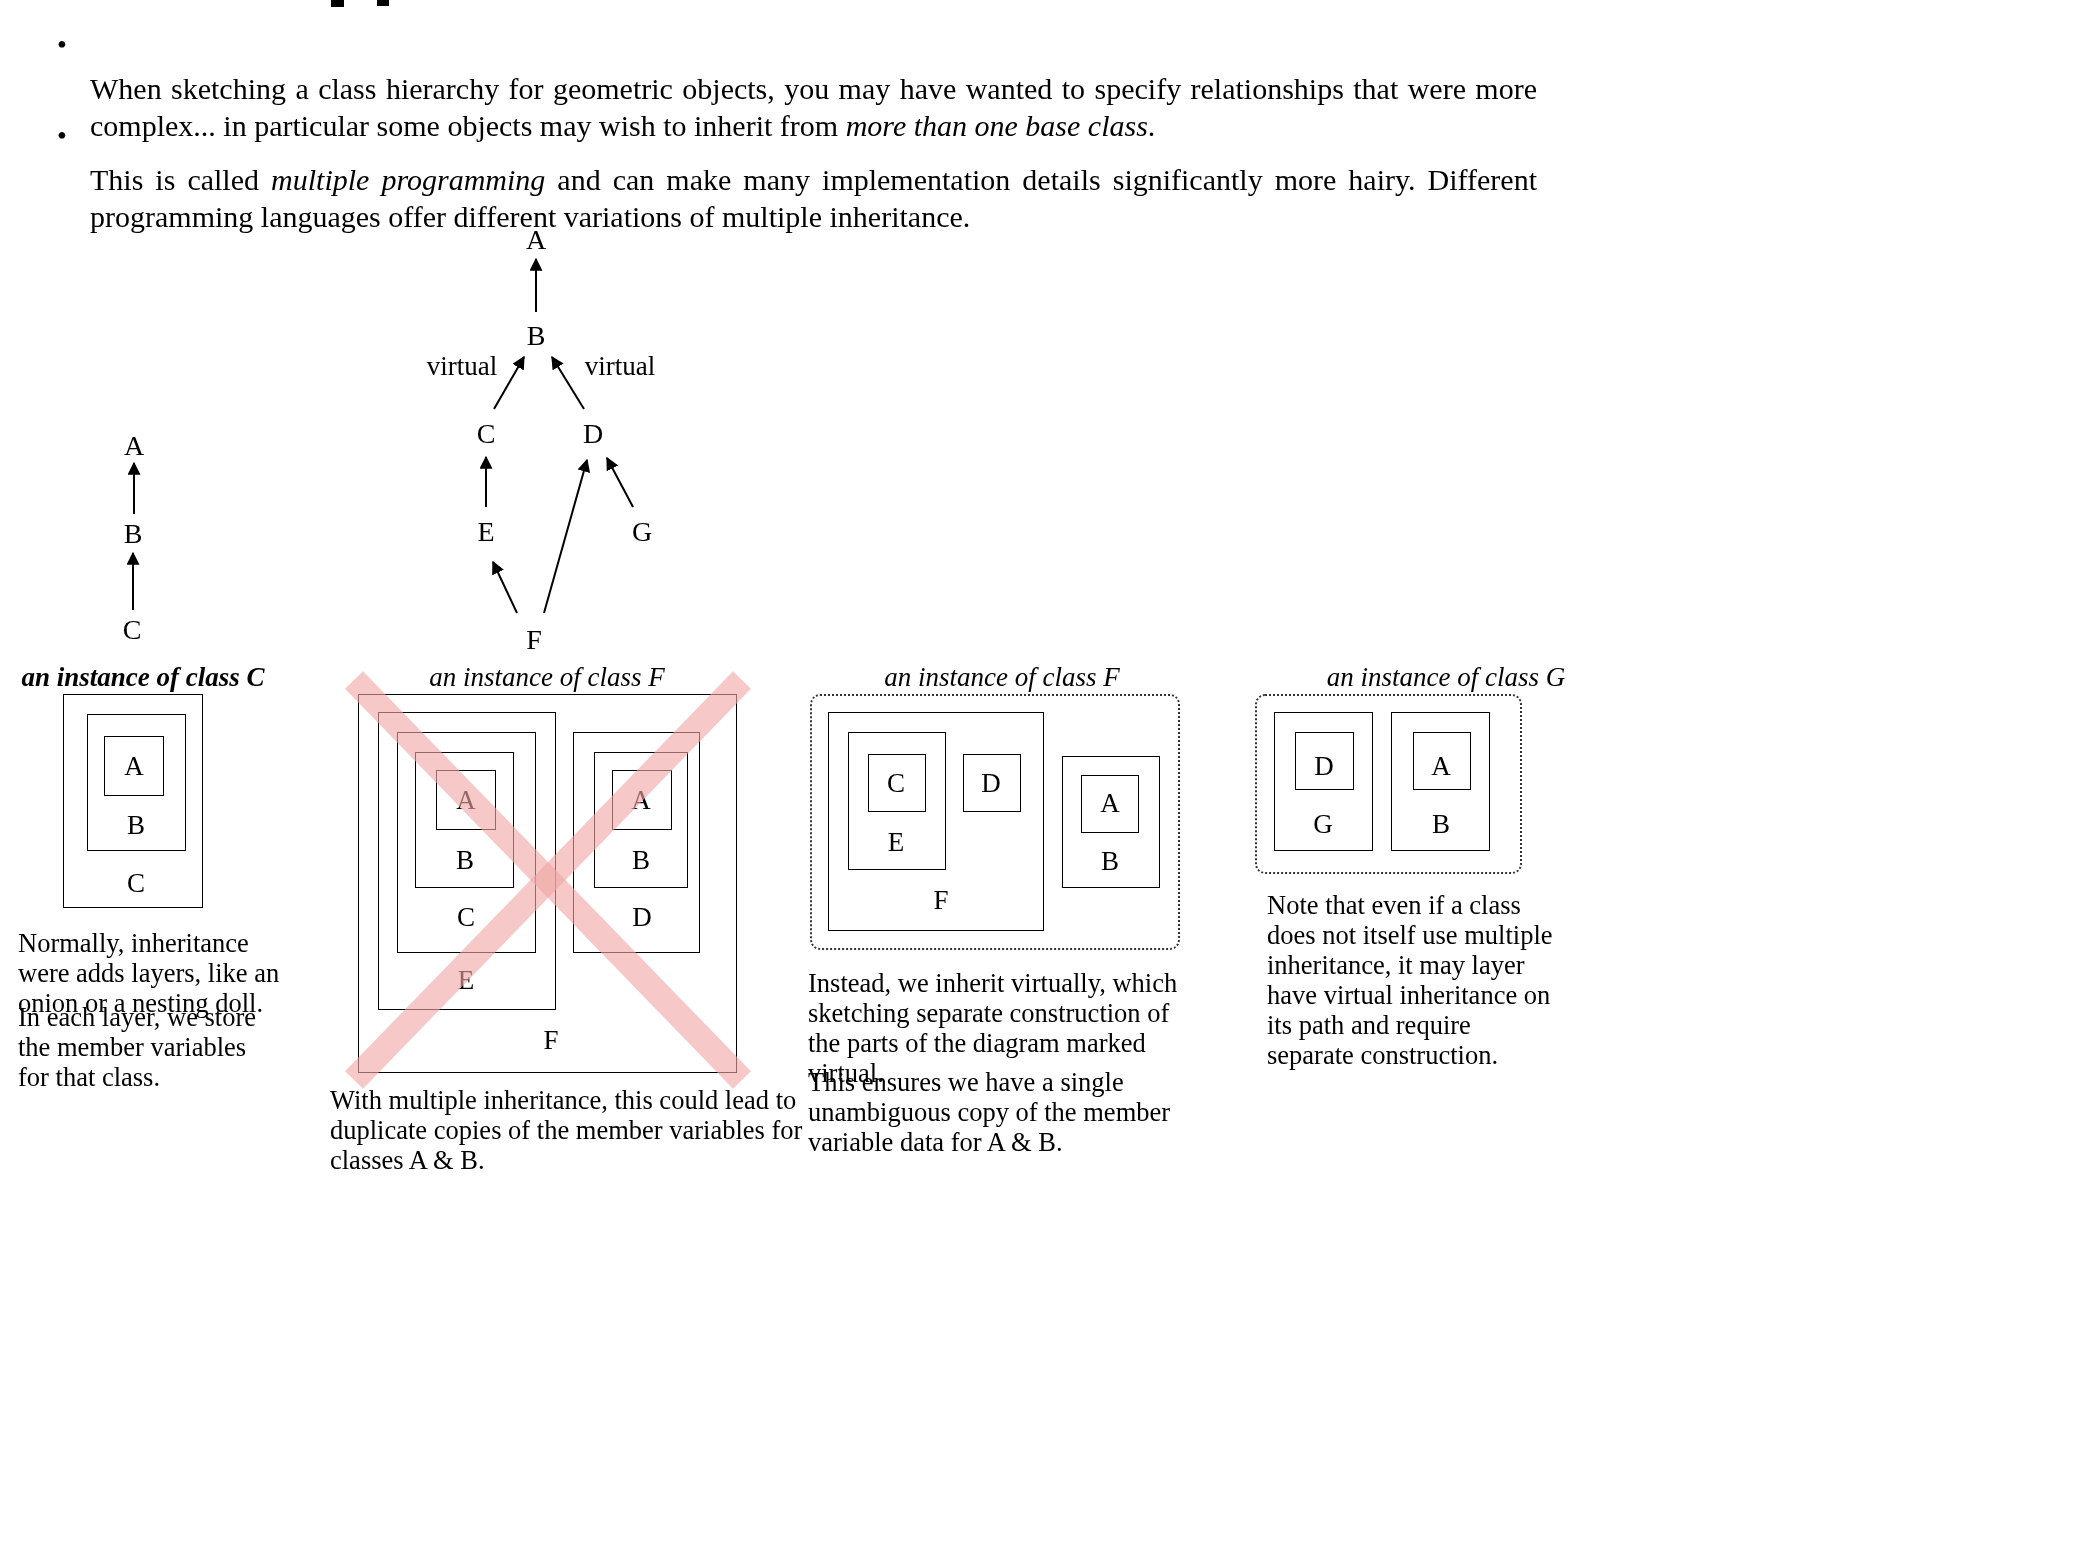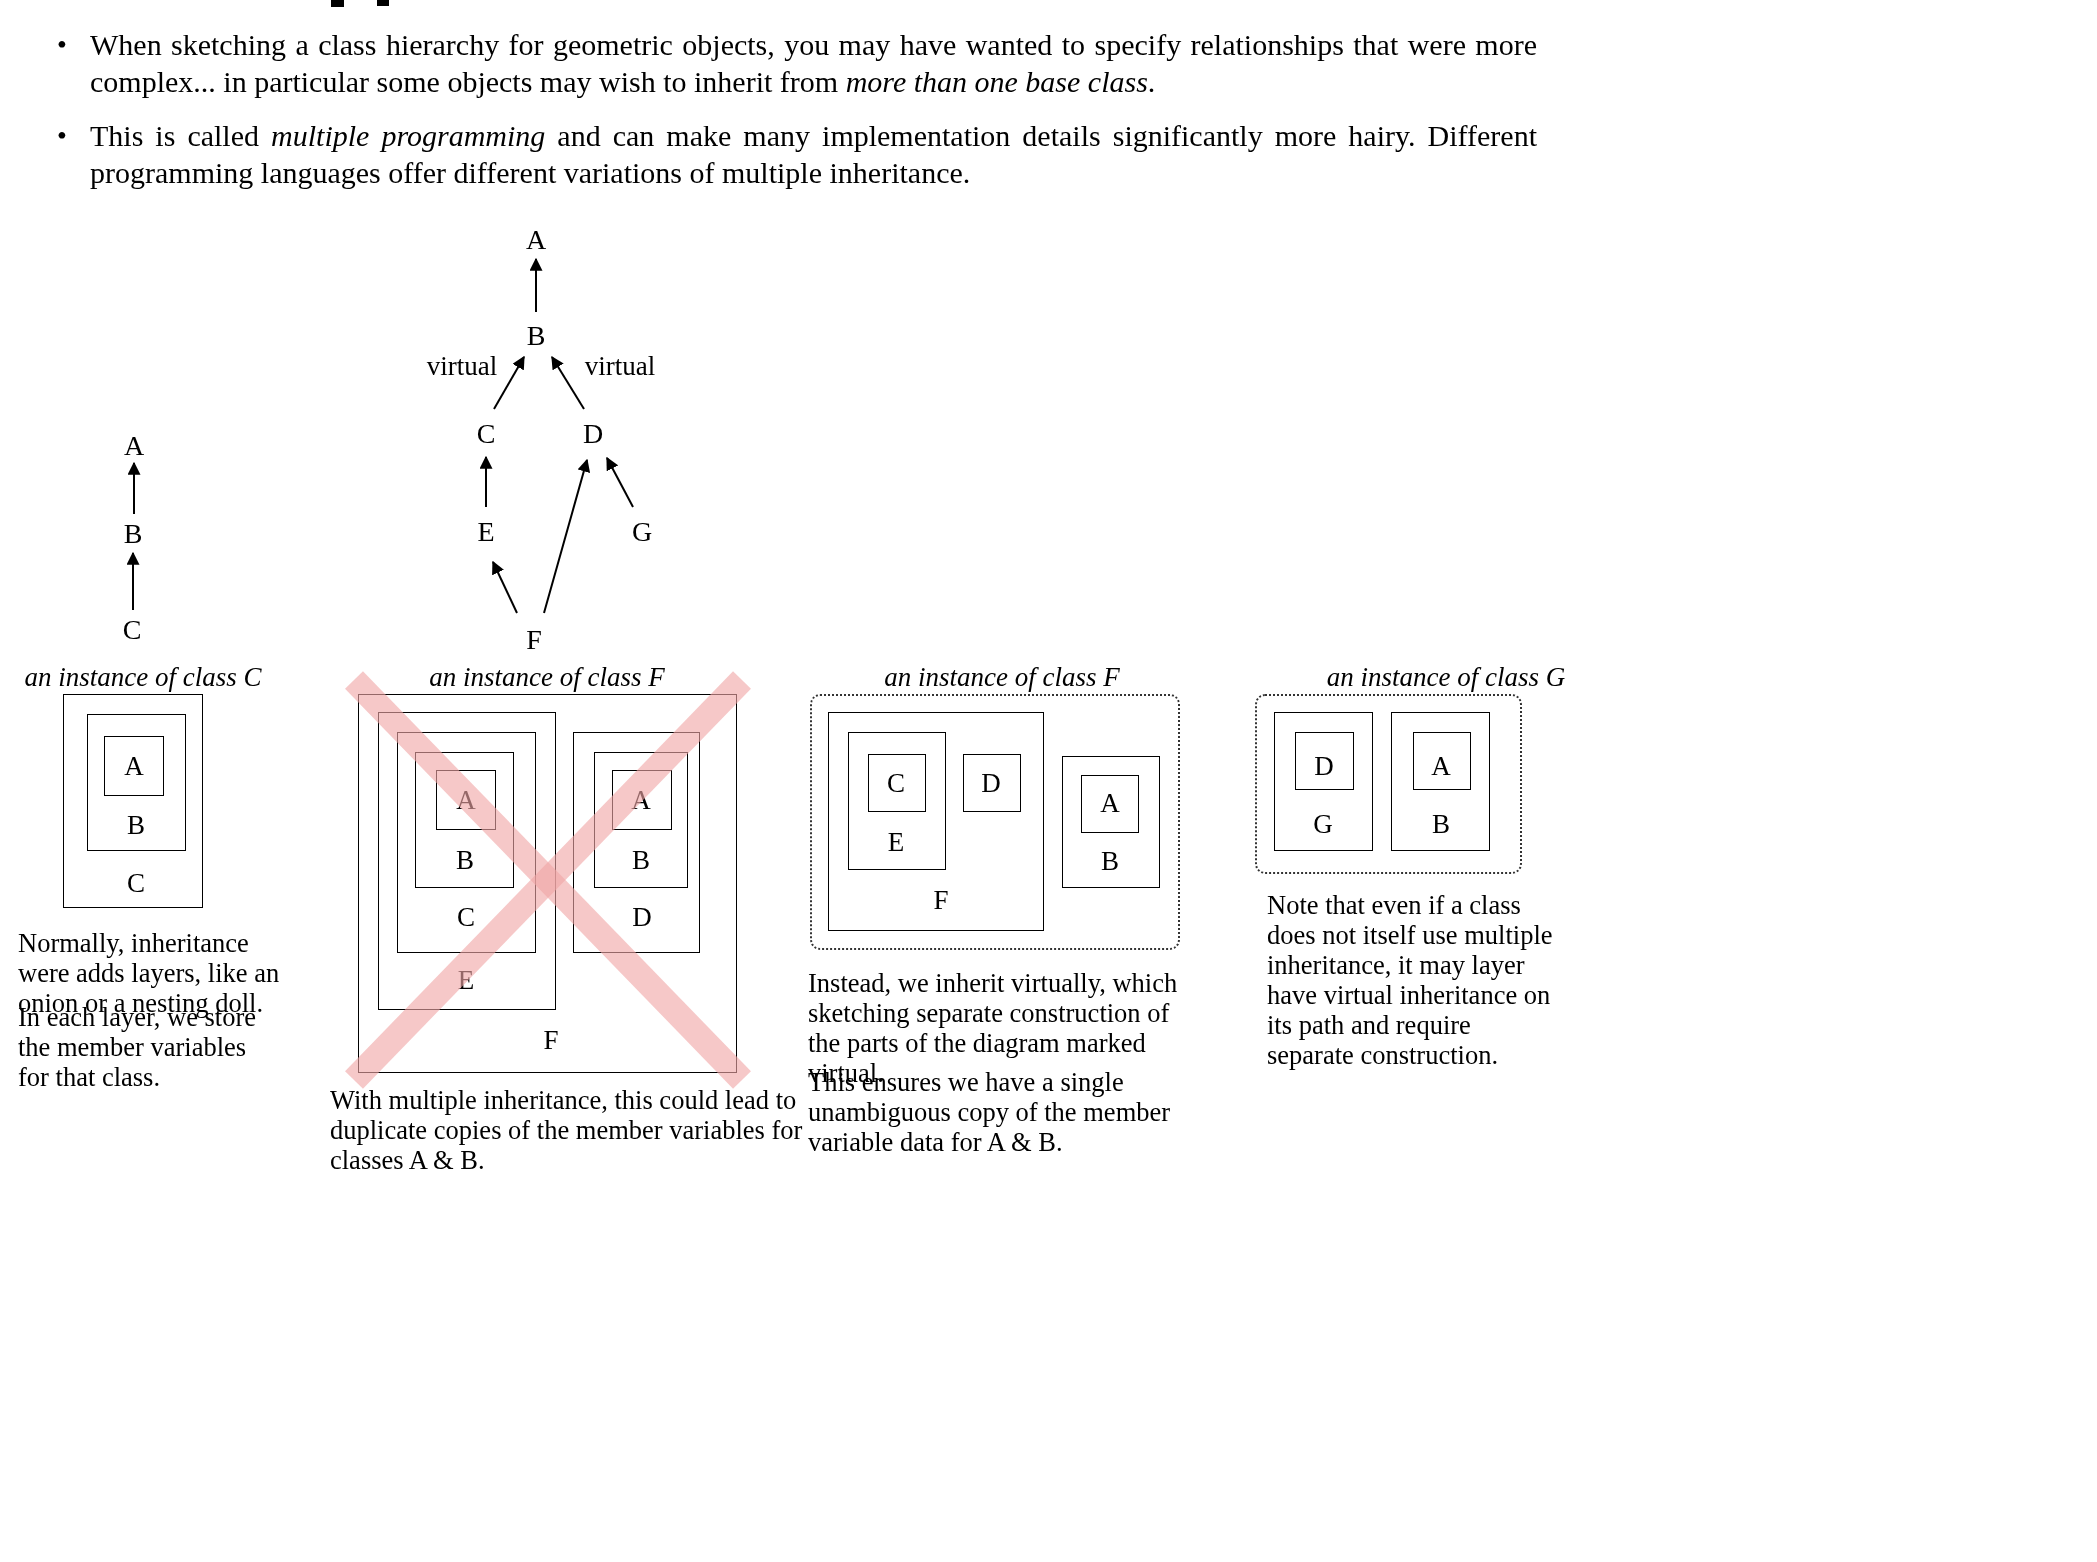--- a/index.html
+++ b/index.html
@@ -4,21 +4,21 @@
 <style>
   html,body { margin:0; padding:0; background:#ffffff; }
   .page {
     position:relative; width:2097px; height:1562px; background:#ffffff;
     font-family:"Liberation Serif","DejaVu Serif",serif; color:#000;
     overflow:hidden;
   }
   * { box-sizing:border-box; }
   .bullet-item { position:absolute; display:flex; font-size:30px; line-height:37px; }
   .bullet-marker { width:33px; flex:0 0 33px; font-size:28px; }
-  .bullet-body { width:1447px; text-align:justify; }
+  .bullet-body { width:1447px; text-align:justify;margin-top:44px; }
   em { font-style:italic; }
   .node {
     position:absolute; transform:translate(-50%,-50%);
     font-size:28px; white-space:nowrap;
   }
   .caption {
     position:absolute; transform:translate(-50%,-50%);
     font-size:27px; font-style:italic; white-space:nowrap;
   }
   .box { position:absolute; border:1.7px solid #000; background:transparent; }
@@ -70,21 +70,21 @@
   <div class="node" style="left:536px;top:240px;">A</div>
   <div class="node" style="left:536px;top:336px;">B</div>
   <div class="node" style="left:462px;top:366px;font-size:27px;">virtual</div>
   <div class="node" style="left:620px;top:366px;font-size:27px;">virtual</div>
   <div class="node" style="left:486px;top:434px;">C</div>
   <div class="node" style="left:593px;top:434px;">D</div>
   <div class="node" style="left:486px;top:532px;">E</div>
   <div class="node" style="left:642px;top:532px;">G</div>
   <div class="node" style="left:534px;top:640px;">F</div>
 
-  <div class="caption" style="left:143px;top:677px;">an instance of class C</div>
+  <div class="caption" style="left:143px;top:677px;font-weight:bold;">an instance of class C</div>
   <div class="box" style="left:63px;top:694px;width:140px;height:214px;"></div>
   <div class="box" style="left:87px;top:714px;width:99px;height:137px;"></div>
   <div class="box" style="left:104px;top:736px;width:60px;height:60px;"></div>
   <div class="lbl" style="left:134px;top:766px;">A</div>
   <div class="lbl" style="left:136px;top:825px;">B</div>
   <div class="lbl" style="left:136px;top:883px;">C</div>
   <div class="note" style="left:18px;top:928px;width:288px;">Normally, inheritance were adds layers, like an onion or a nesting doll.</div>
   <div class="note" style="left:18px;top:1002px;width:250px;">In each layer, we store the member variables for that class.</div>
 
   <div class="caption" style="left:547px;top:677px;">an instance of class F</div>

